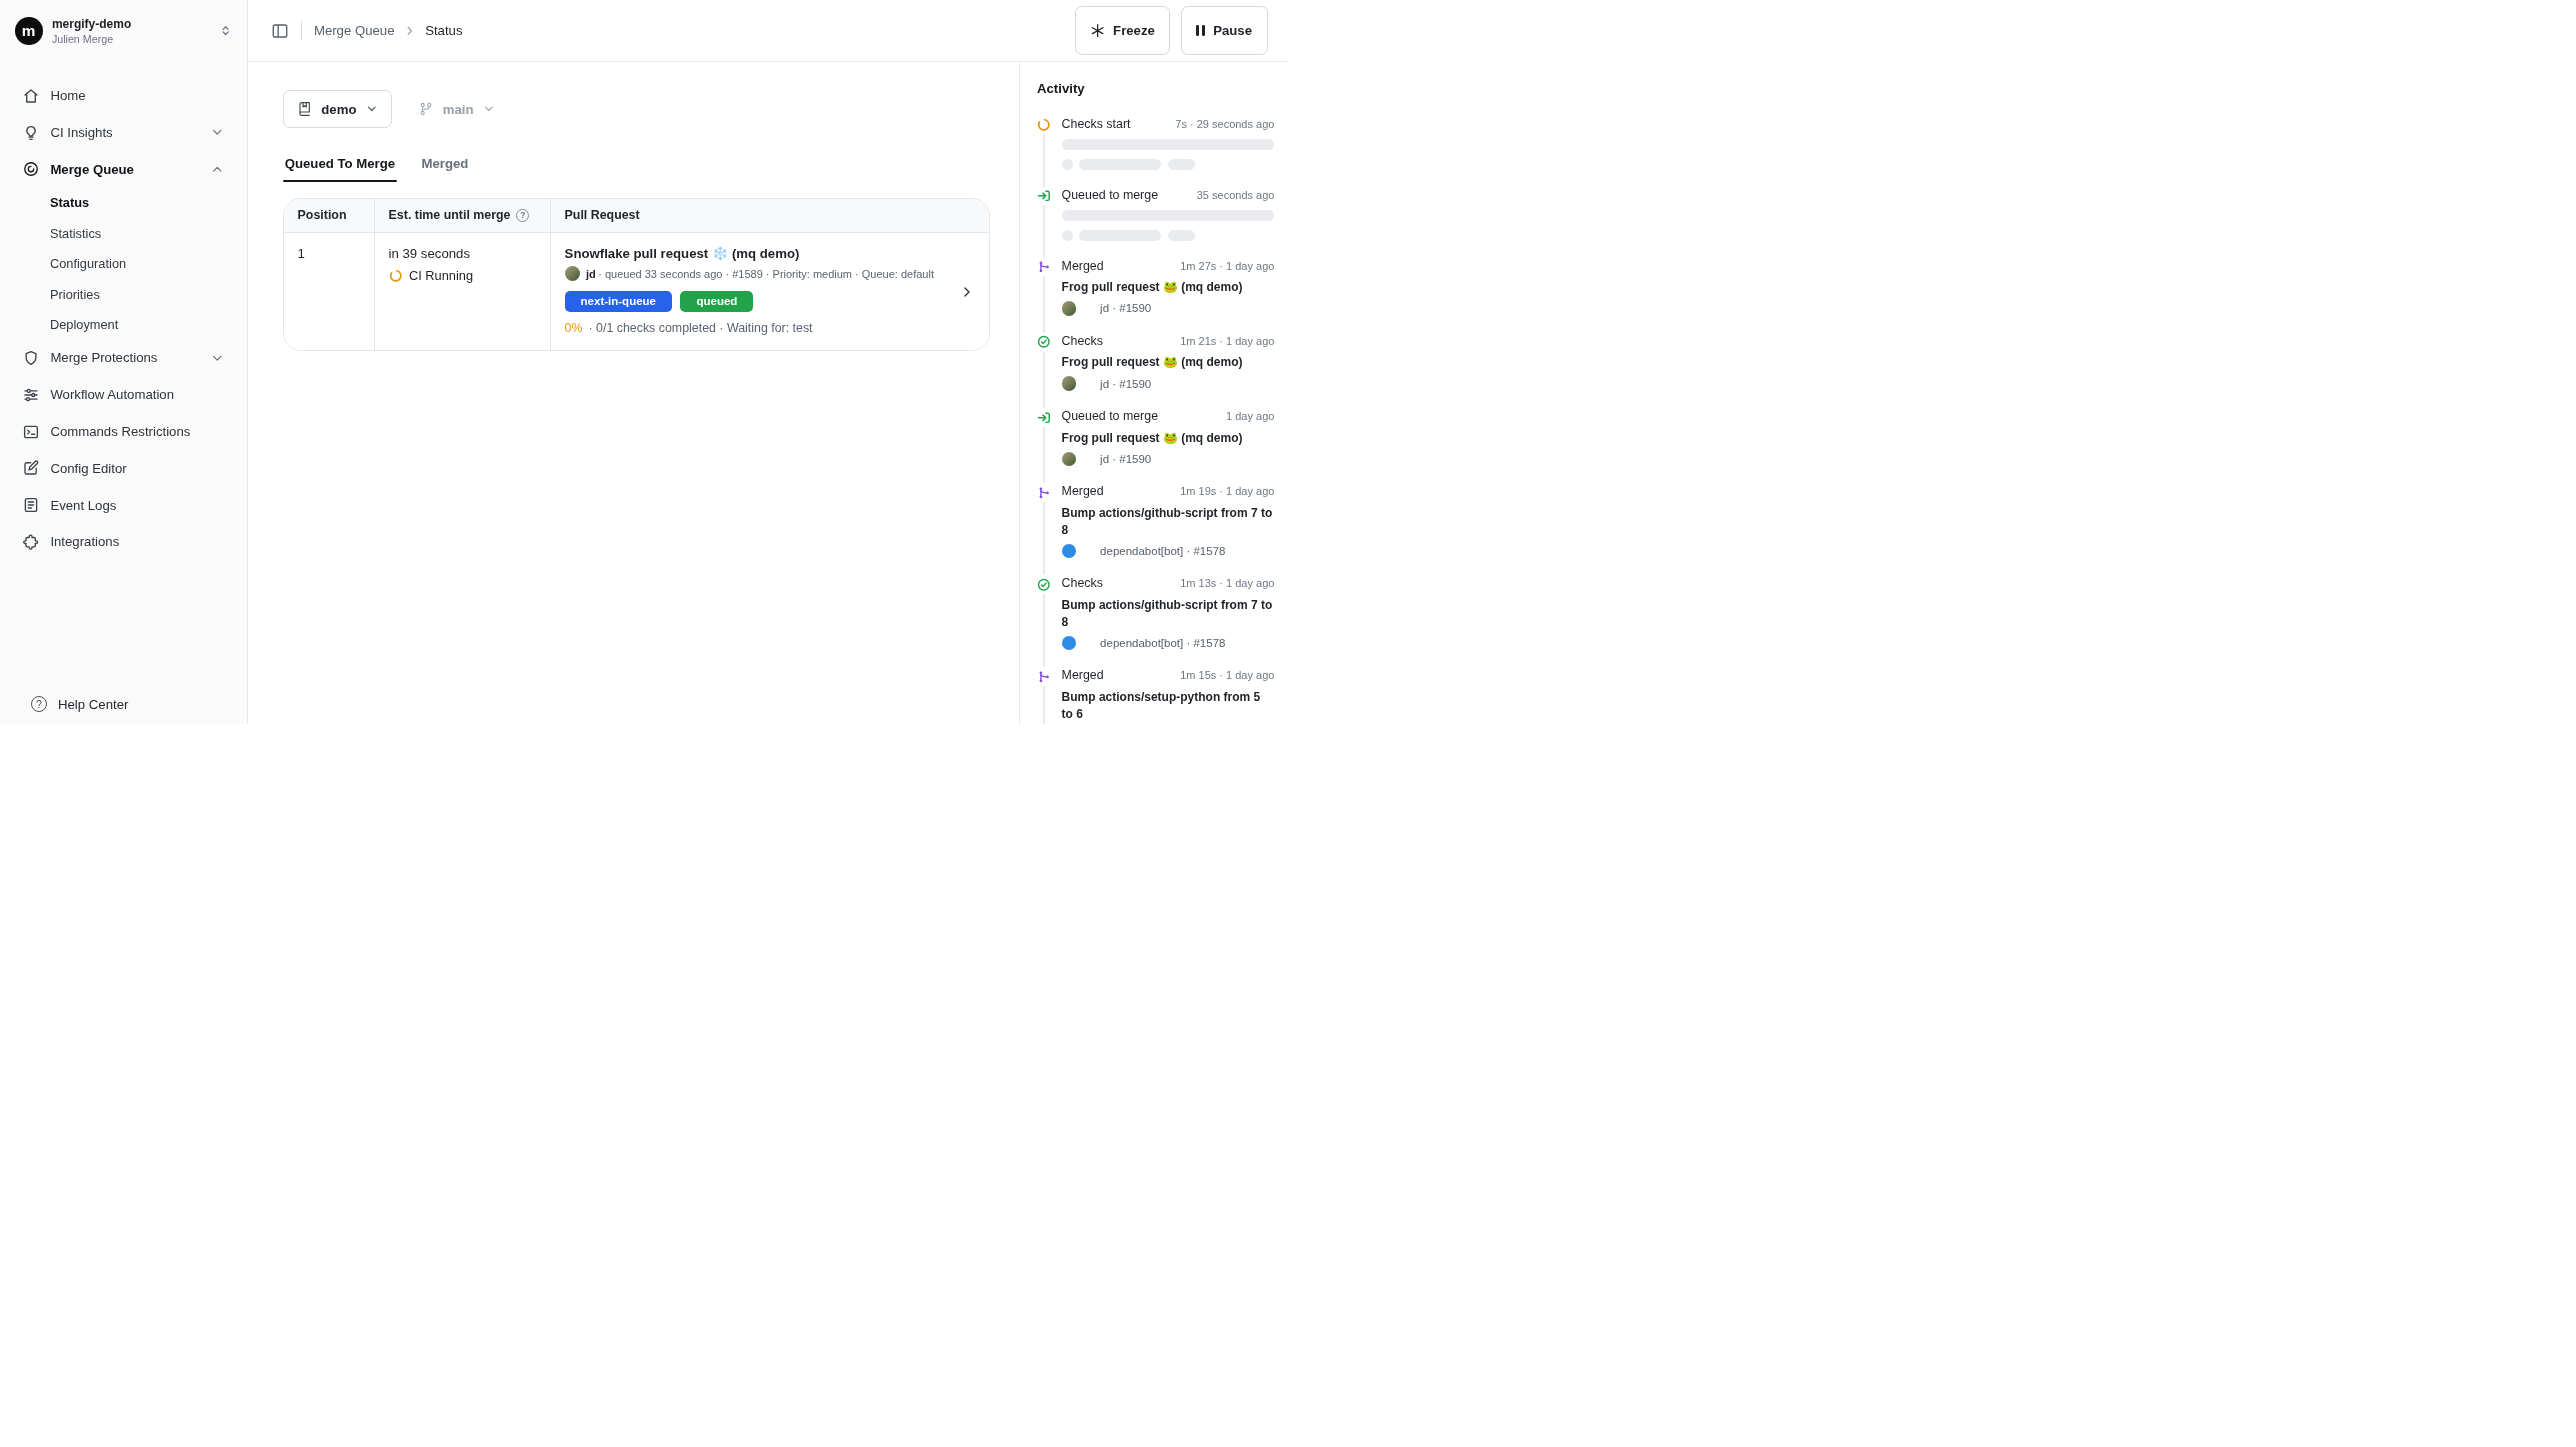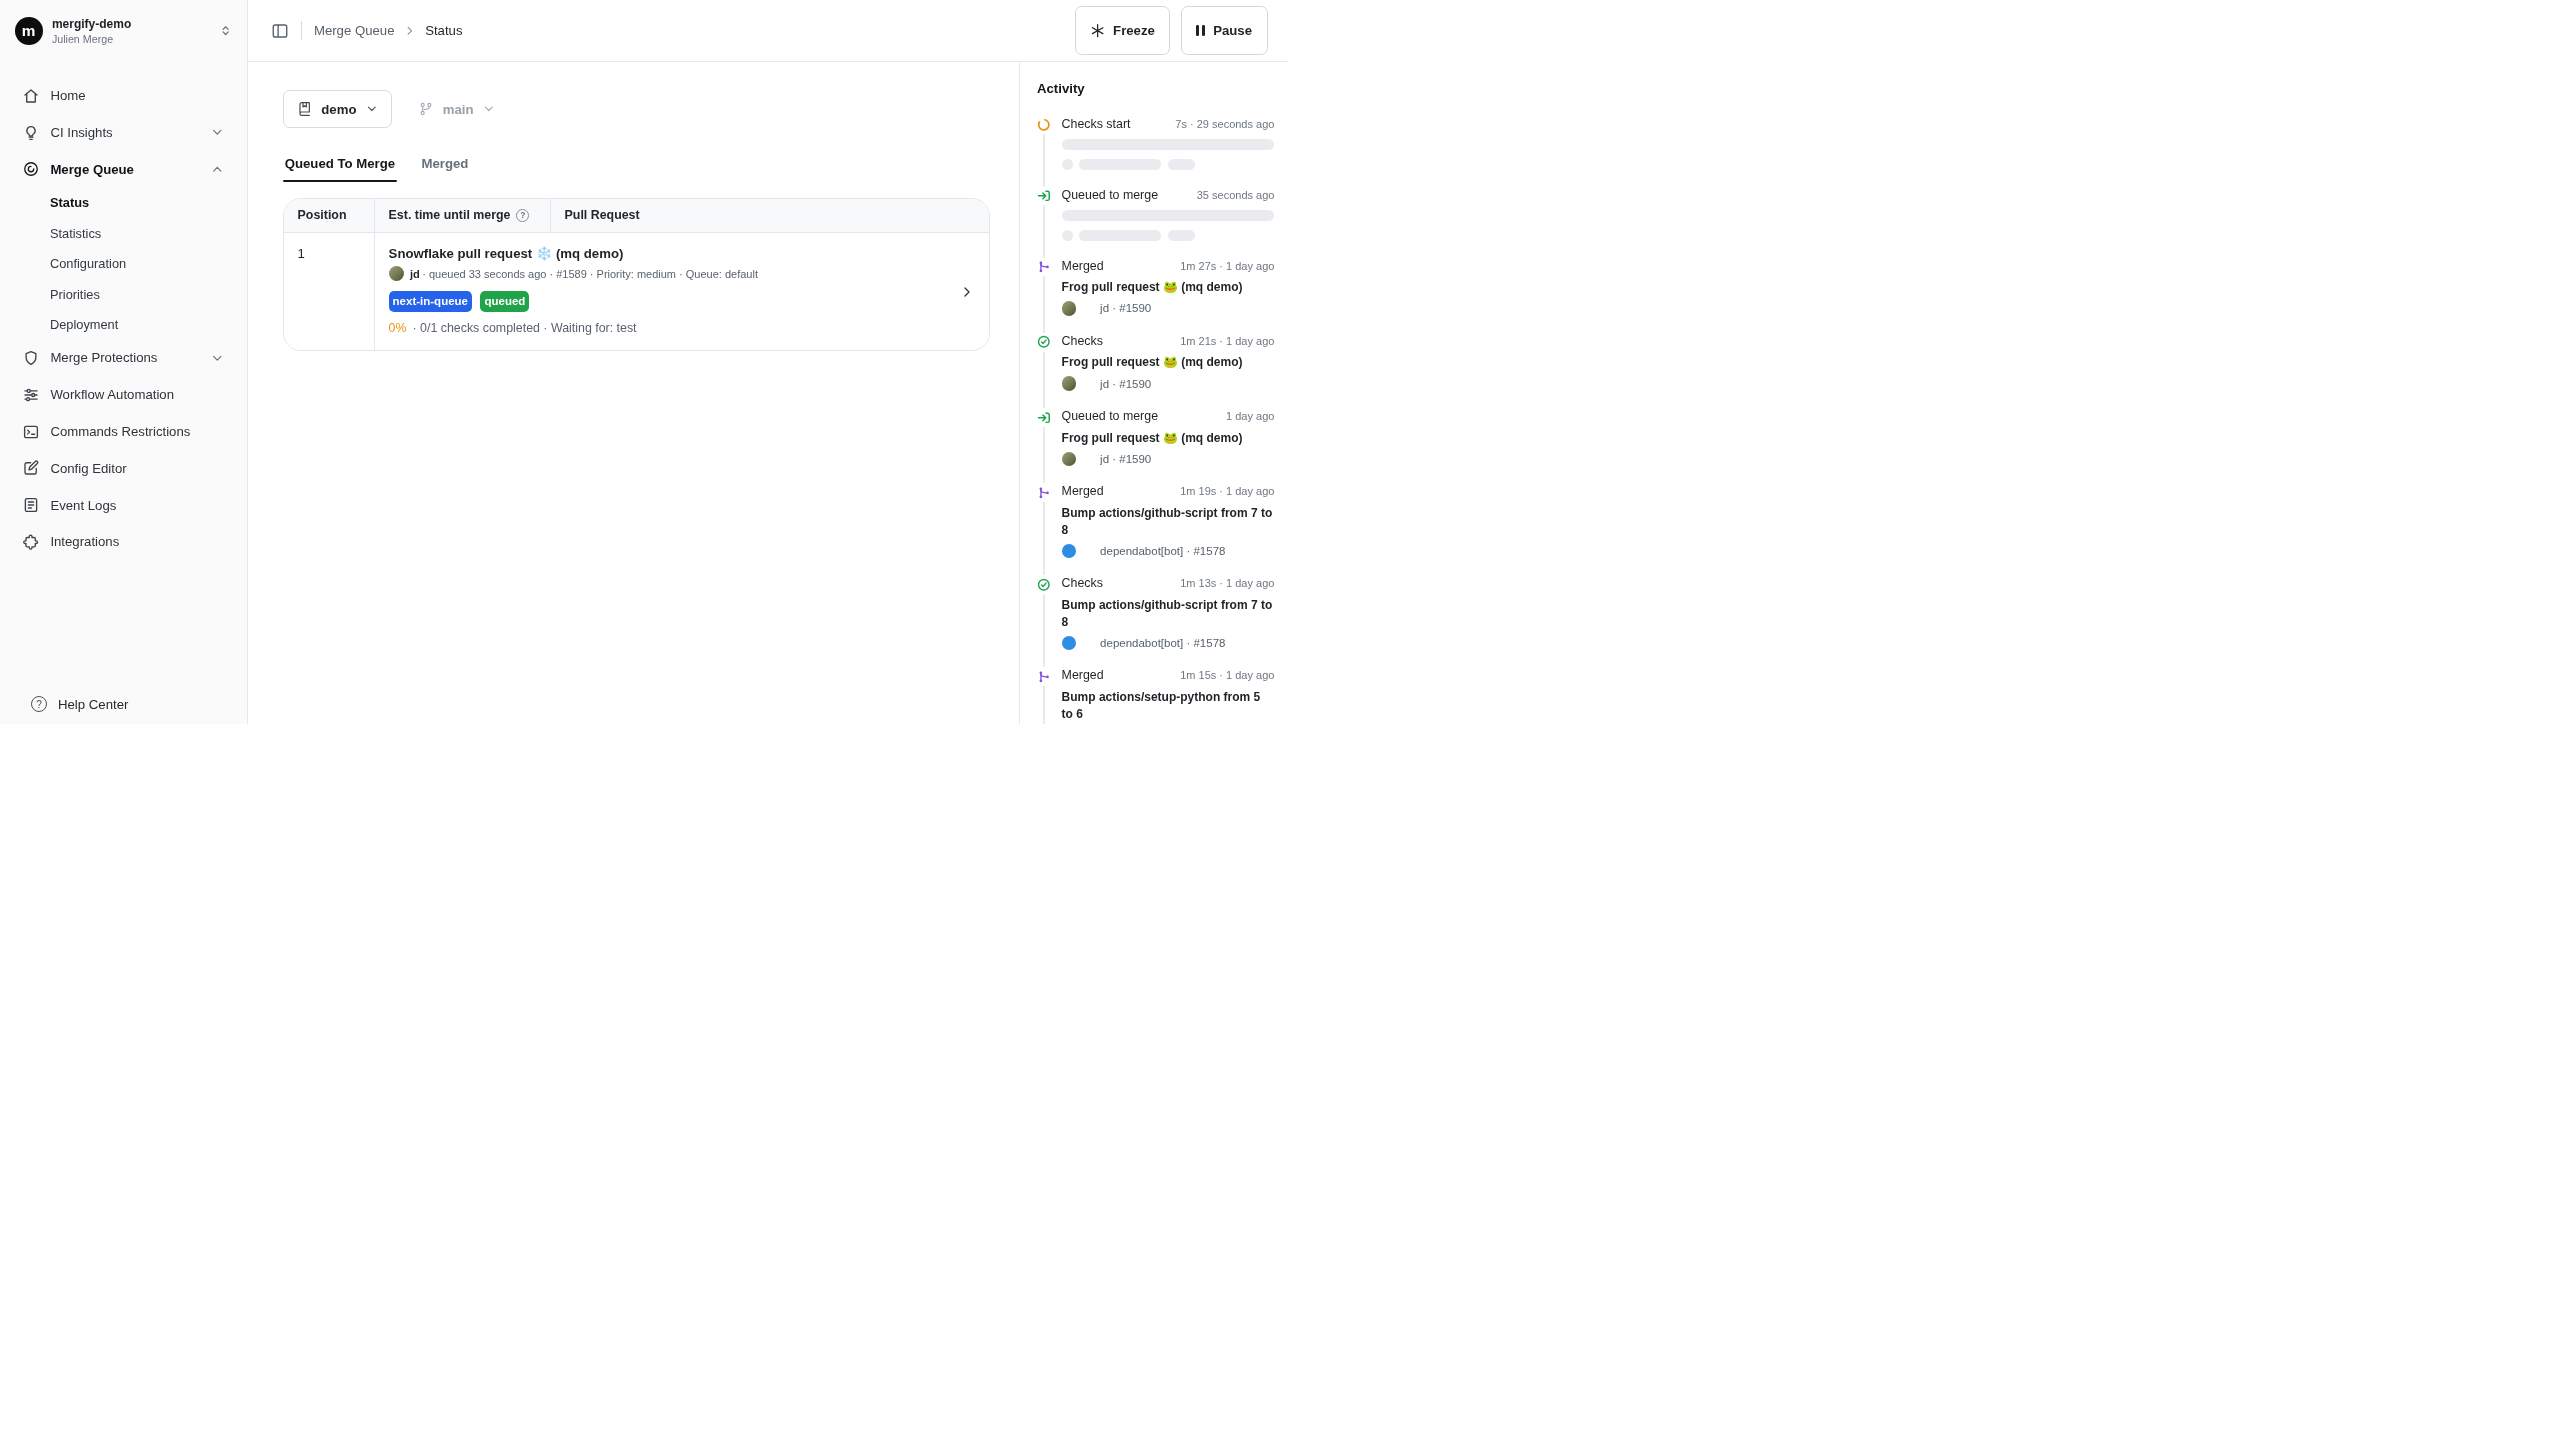--- a/index.html
+++ b/index.html
@@ -78,21 +78,21 @@
   .eta-ci { margin-top:6.8px; display:flex; align-items:center; gap:6.8px; font-size:12.8px; color:#1f2328; }
   .spin { width:13.6px; height:13.6px; color:var(--orange,#e8940c); flex:none; }
   .pr-cell { position:relative; padding:12.8px 38px 15.3px 13.6px; }
   .pr-title { font-size:13.2px; font-weight:600; color:#1f2328; cursor:pointer; }
   .pr-meta { margin-top:5.1px; font-size:11px; color:#5a636d; line-height:1.55; max-width:401px; }
   .meta-avatar { display:inline-block; width:15.3px; height:15.3px; border-radius:50%; vertical-align:-3.4px; margin-right:6px; }
   .avatar-jd { background:linear-gradient(135deg,#a89a79 0%,#6f7a52 55%,#41512f 100%); }
   .avatar-dependabot { background:#2d8ce4; }
   .pr-meta .author { font-weight:600; color:#1f2328; margin-right:2.6px; }
   .badges { margin-top:7.7px; display:flex; gap:8.5px; }
-  .badge { height:21px; display:inline-flex; align-items:center; padding:0 4px; border-radius:5.1px; color:#fff; font-size:11.5px; font-weight:600; }
+  .badge { height:21px; display:inline-flex; align-items:center; padding:0 16px; border-radius:5.1px; color:#fff; font-size:11.5px; font-weight:600; }
   .badge.blue { background:var(--badge-blue,#2563eb); }
   .badge.green { background:var(--badge-green,#22a34a); }
   .pr-checks { margin-top:9.4px; font-size:12.4px; color:#5a636d; display:flex; align-items:center; gap:6px; }
   .pr-checks .pct { color:var(--orange,#e8940c); }
   .row-chevron { position:absolute; right:13.6px; top:50%; transform:translateY(-50%); width:16px; height:16px; color:#30363d; cursor:pointer; }
 
   
   .activity-panel { width:269px; min-width:269px; border-left:0.9px solid #e7e8ea; padding:19px 13.6px 0 17px; overflow:hidden; position:relative; }
   .activity-heading { font-size:13.2px; font-weight:700; color:#14171b; }
   .act-list { position:relative; margin-top:20.5px; }
@@ -294,20 +294,29 @@
           <div class="qt-header">
             <div class="qt-col-pos hcell">Position</div>
             <div class="qt-col-eta hcell">
               <span>Est. time until merge</span>
               <span class="q-circle sm">?</span>
             </div>
             <div class="qt-col-pr hcell">Pull Request</div>
           </div>
           <div class="qt-row">
             <div class="qt-col-pos">1</div>
+            <div class="qt-col-eta">
+              <div class="eta-main">in 39 seconds</div>
+              <div class="eta-ci">
+                <svg class="spin" viewBox="0 0 16 16" fill="none" stroke="currentColor" stroke-width="2" stroke-linecap="round">
+                    <circle cx="8" cy="8" r="6" stroke-dasharray="30 8" transform="rotate(-80 8 8)"></circle>
+                  </svg>
+                <span>CI Running</span>
+              </div>
+            </div>
             <div class="qt-col-pr pr-cell">
               <div class="pr-title">Snowflake pull request ❄️ (mq demo)</div>
               <div class="pr-meta"><span class="meta-avatar avatar-jd"></span><span class="author">jd</span><span class="meta-text">· queued 33 seconds ago · #1589 · Priority: medium · Queue: default</span></div>
               <div class="badges">
                 <span class="badge blue">next-in-queue</span>
                 <span class="badge green">queued</span>
               </div>
               <div class="pr-checks">
                 <span class="pct">0%</span>
                 <span>· 0/1 checks completed · Waiting for: test</span>

